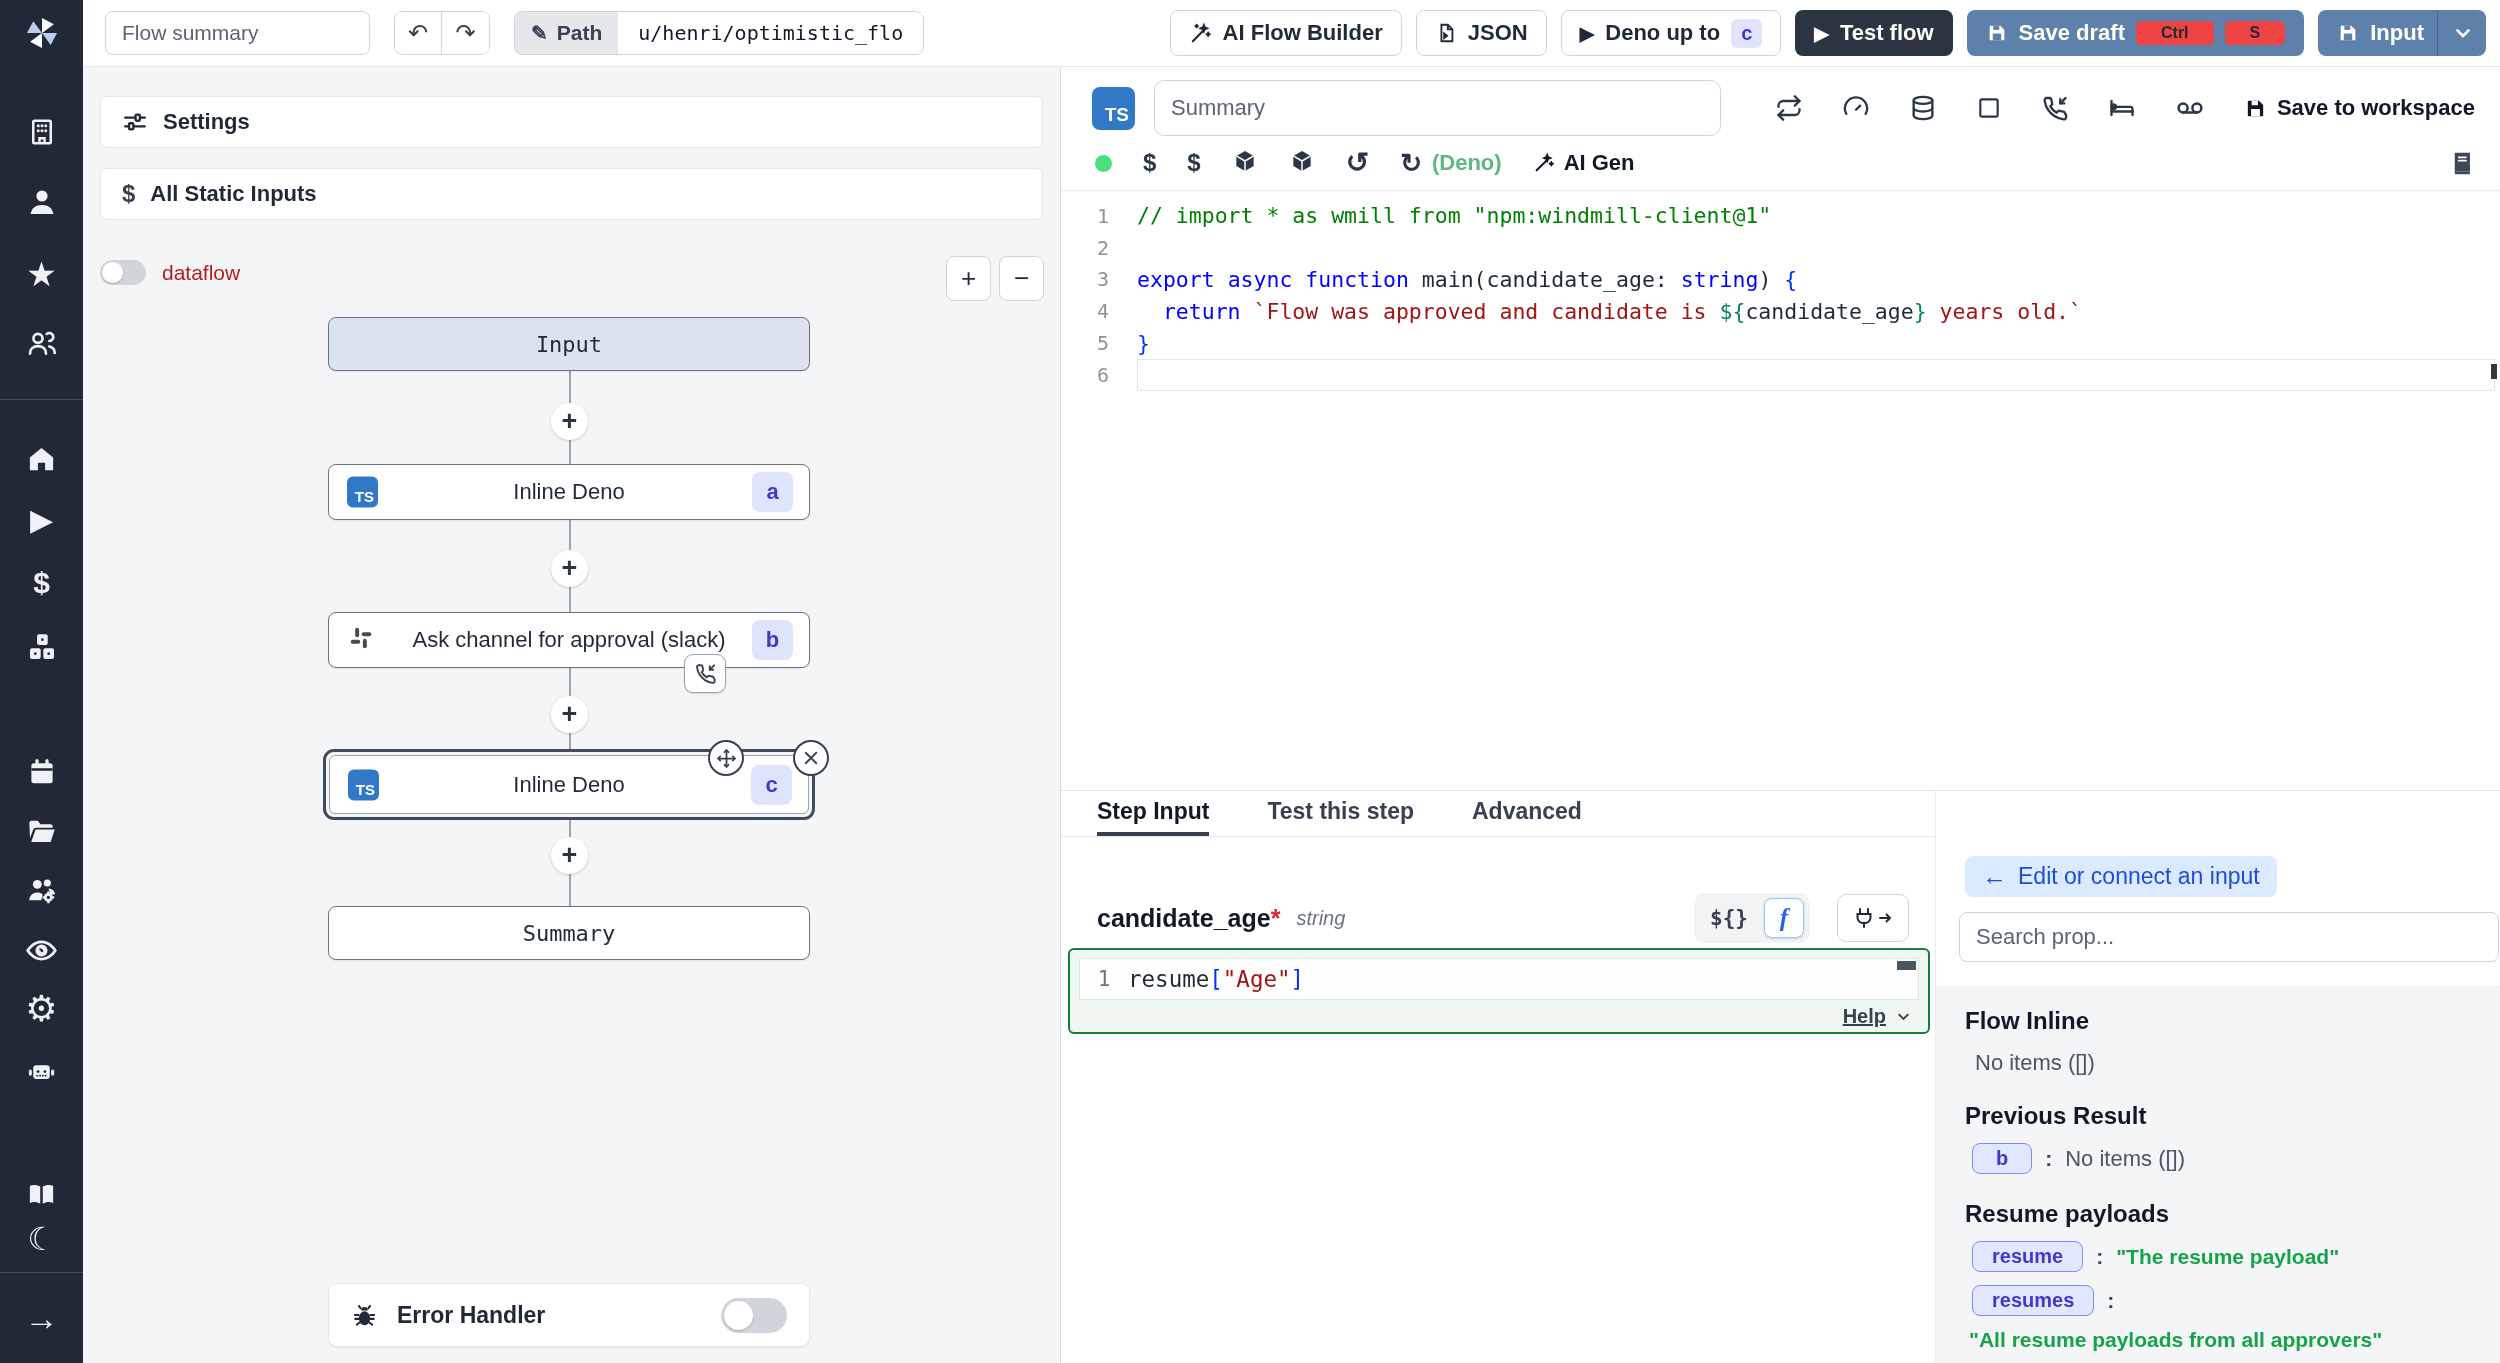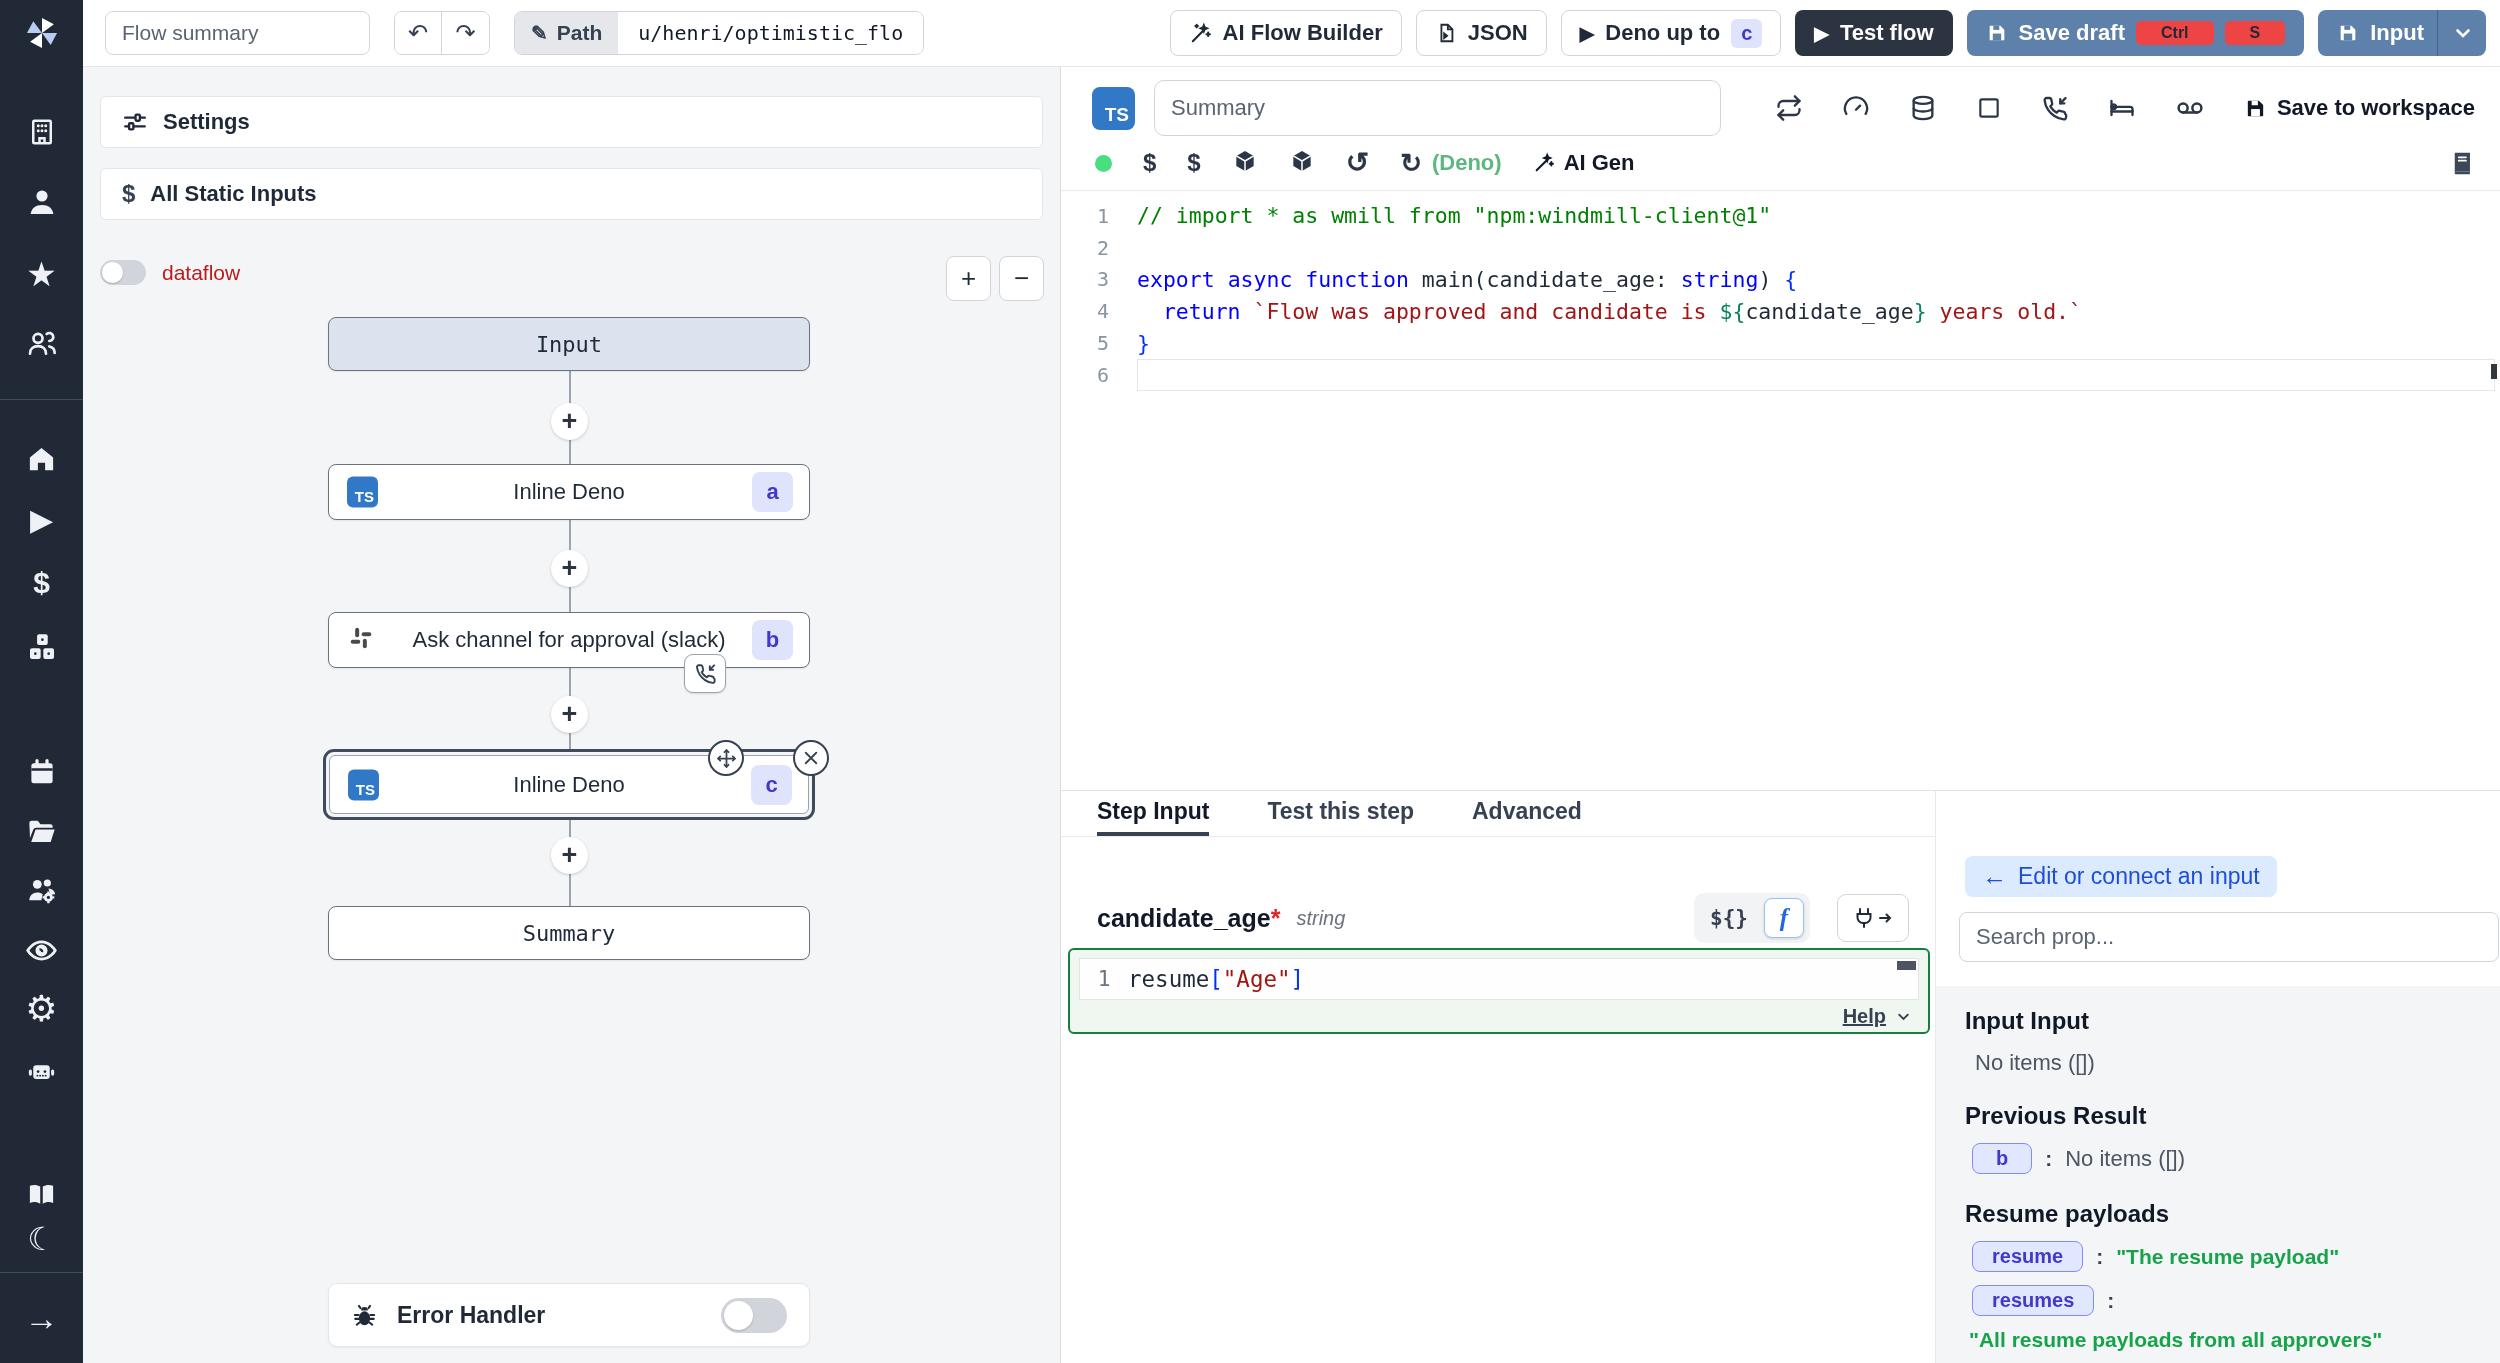--- a/index.html
+++ b/index.html
@@ -552,21 +552,21 @@
 </section>
 
 <section class="connect-panel">
   <div class="back-pill">
     <span style="font-size:25px">←</span>
     <span>Edit or connect an input</span>
   </div>
   <input class="input search-input" placeholder="Search prop..." style="">
 
   <div class="props">
-    <div class="prop-title">Input Input</div>
+    <div class="prop-title">Flow Inline</div>
     <div class="prop-empty">No items ([])</div>
 
     <div class="prop-title mt26">Previous Result</div>
     <div class="prop-row">
       <span class="prop-badge" style="padding:3px 23px">b</span>
       <span class="prop-sep">:</span>
       <span class="prop-empty" style="margin:0">No items ([])</span>
     </div>
 
     <div class="prop-title mt26">Resume payloads</div>

